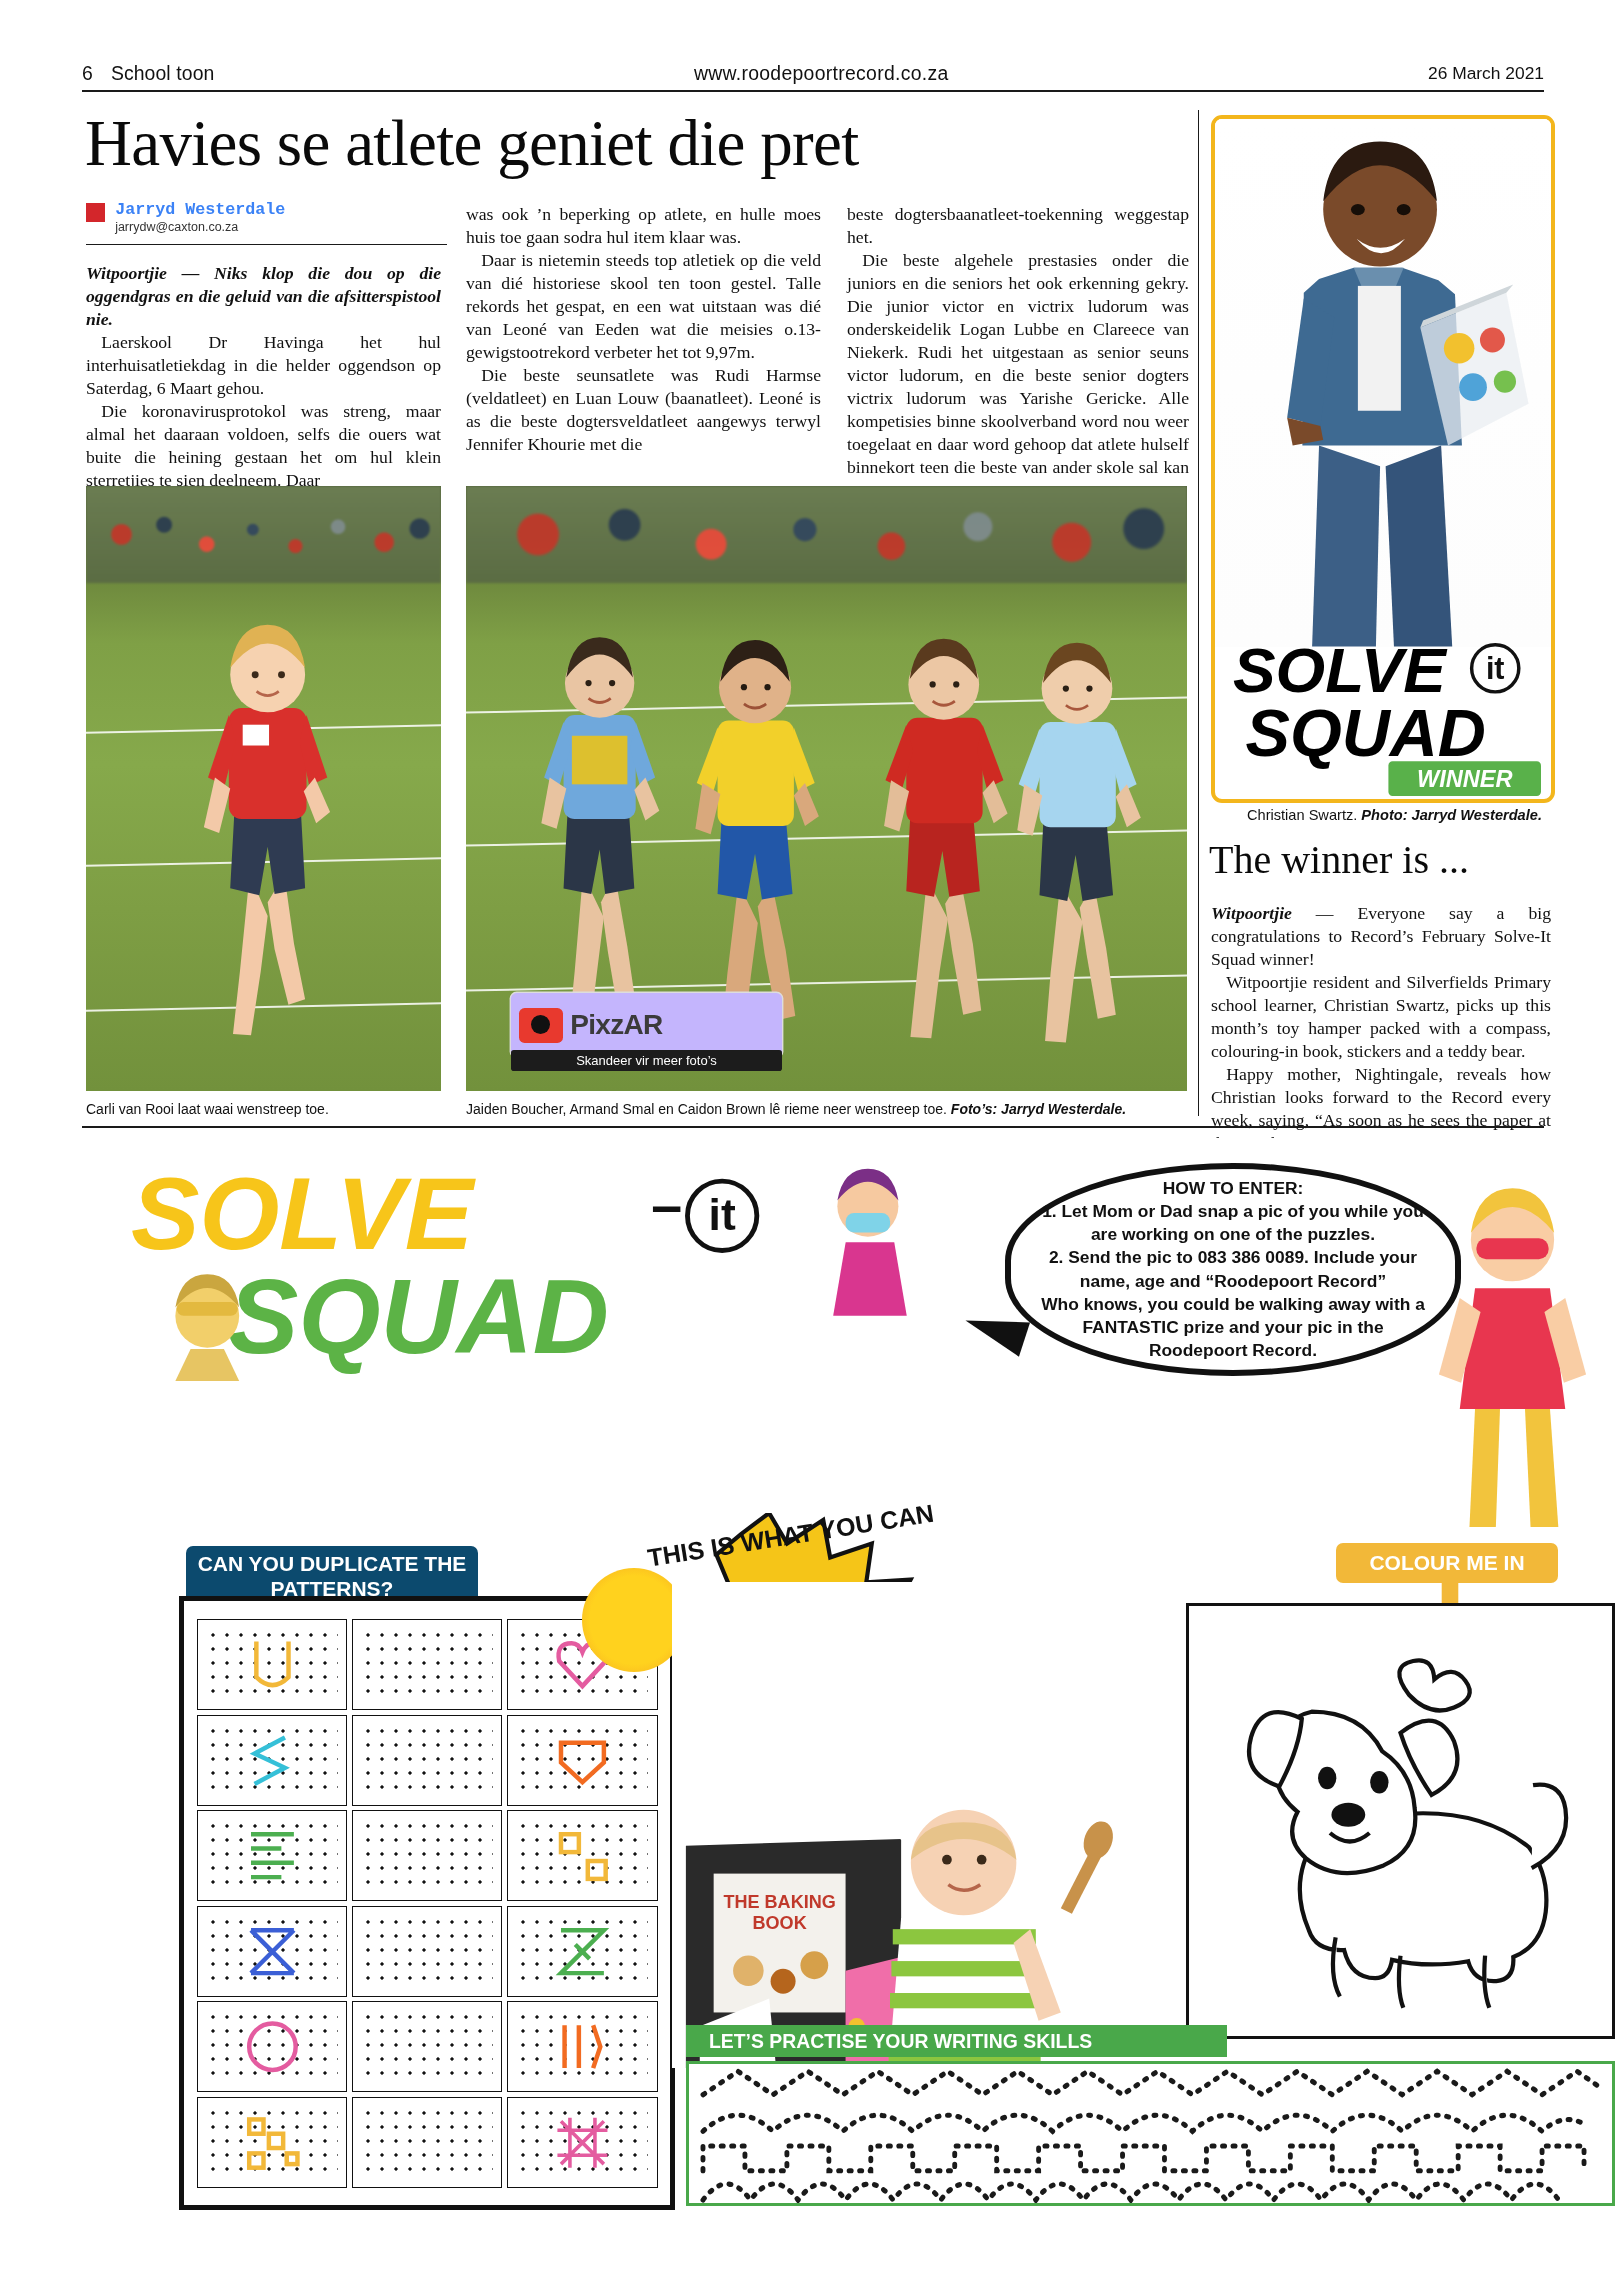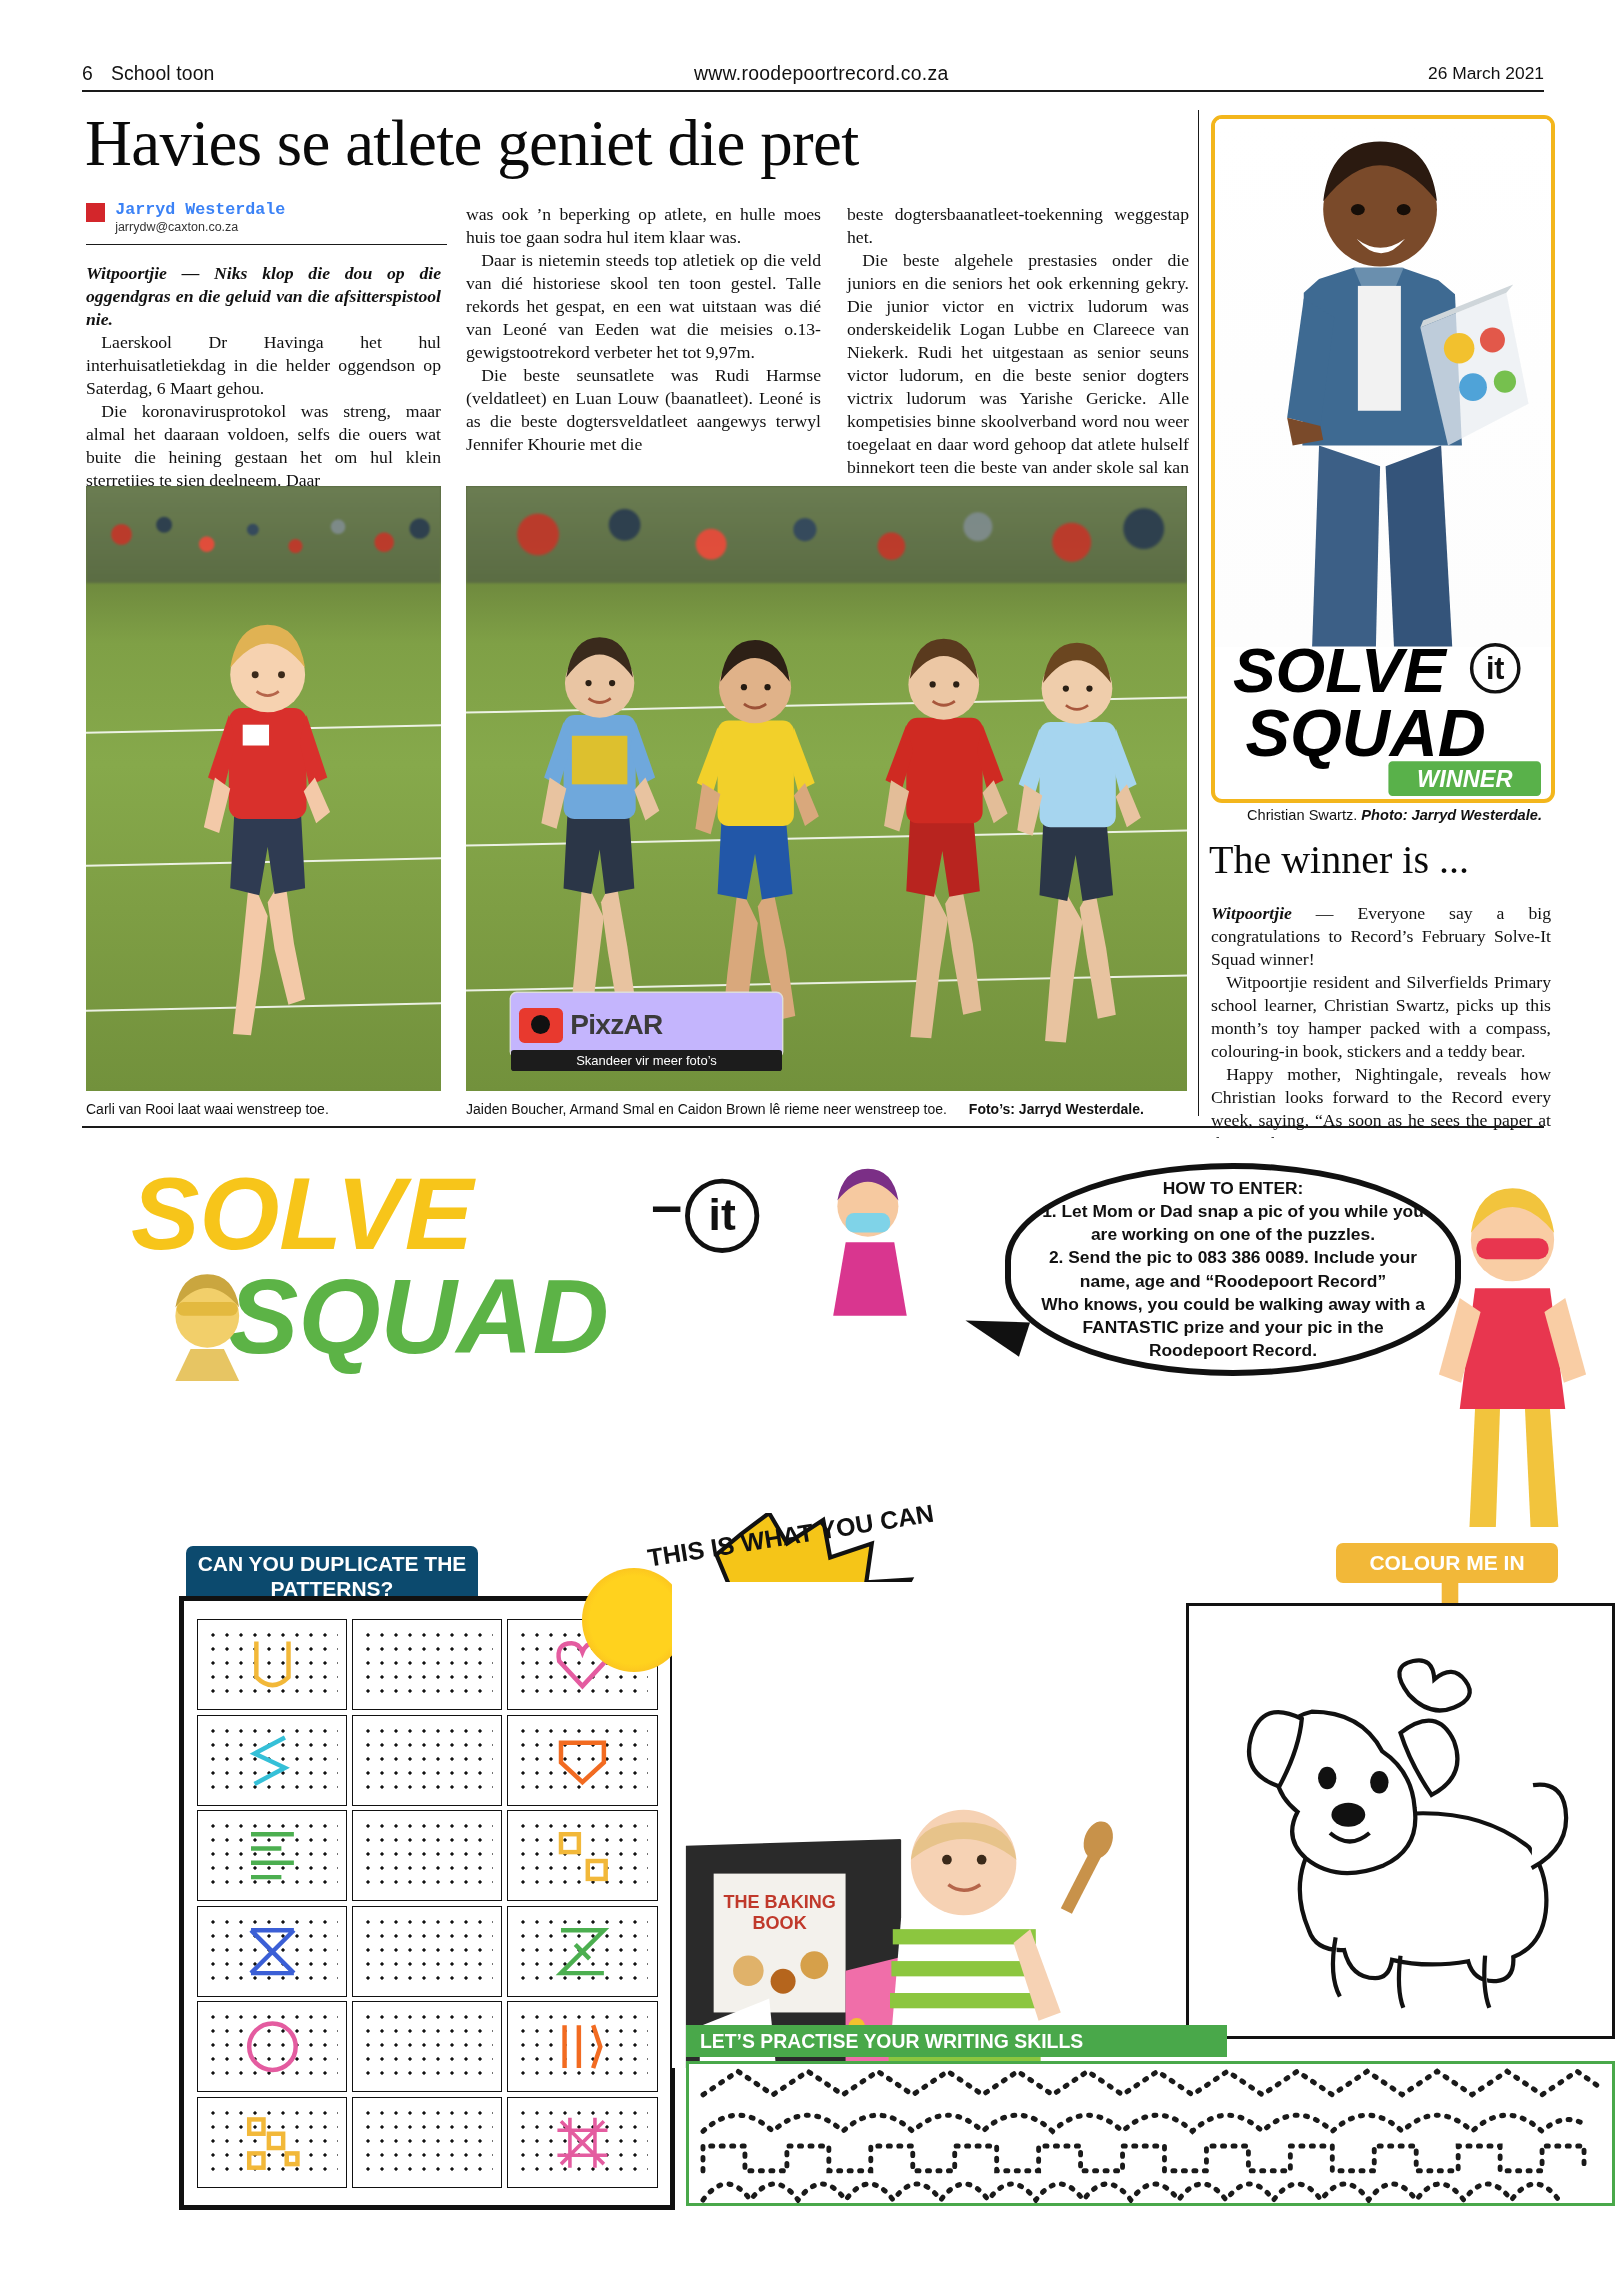--- a/index.html
+++ b/index.html
@@ -41,21 +41,21 @@
   .col .lead{font-weight:bold;font-style:italic;}
   .col .leadi{font-style:italic;font-weight:bold;}
   #col1{left:86px;top:262px;width:355px;}
   #col2{left:466px;top:203px;width:355px;}
   #col3{left:847px;top:203px;width:342px;}
   
   .photo{position:absolute;overflow:hidden;background:#7aa23c;}
   .cap{
     position:absolute;font-family:"Liberation Sans", sans-serif;font-size:14px;color:#111;
   }
-  .cap b{margin-left:18px;}
+  .cap b{font-style:italic;}
   
   .field{
     position:absolute;inset:0;
     background:
       linear-gradient(180deg,#4a5a33 0%,#5d7038 9%,#6f8a3e 16%,#7fa046 26%,#86a94b 46%,#7e9e44 70%,#72913c 100%);
   }
   .field:before{
     content:"";position:absolute;left:0;right:0;top:0;height:16%;
     background:
       radial-gradient(circle at 10% 50%, #c0392b 0 3%, transparent 3.4%),
@@ -123,21 +123,21 @@
   .pat-cell{border:1.4px solid #111;position:relative;background:#fff;}
   .dots{position:absolute;inset:8.3px;background-image:radial-gradient(#111 1.5px, transparent 1.7px);background-size:14px 14px;}
   .colour-box{
     position:absolute;left:1104px;top:465px;width:423px;height:430px;border:3.5px solid #111;background:#fff;overflow:hidden;
   }
   .writing-box{
     position:absolute;left:604px;top:923px;width:923px;height:139px;border:3.5px solid #49a84a;background:#fff;
   }
   .writing-label{
     position:absolute;left:604px;top:887px;width:541px;height:32px;background:#49a84a;color:#fff;
-    font-family:"Liberation Sans", sans-serif;font-weight:bold;font-size:19.4px;display:flex;align-items:center;padding-left:14px;box-sizing:border-box;
+    font-family:"Liberation Sans", sans-serif;font-weight:bold;font-size:19.4px;display:flex;align-items:center;padding-left:23px;box-sizing:border-box;
   }
   .pixzar{
     position:absolute;left:511px;top:993px;width:271px;height:64px;background:#c4b5fd;border-radius:5.6px;
     display:flex;align-items:center;box-shadow:0 0 0 1.4px #ddd;
   }
   .pixzar-cam{width:44px;height:35px;background:#e8392e;border-radius:5.6px;margin:0 7px 0 8.3px;position:relative;}
   .pixzar-cam:after{content:"";position:absolute;left:11.8px;top:7.6px;width:19.4px;height:19.4px;border-radius:50%;background:#111;}
   .pixzar-txt{font-family:"Liberation Sans", sans-serif;font-weight:bold;font-size:28px;color:#3b3b3b;letter-spacing:-0.7px;}
   .pixzar-sub{
     position:absolute;left:511px;top:1050px;width:271px;height:21px;background:#1c1c1c;color:#fff;border-radius:2.8px;

